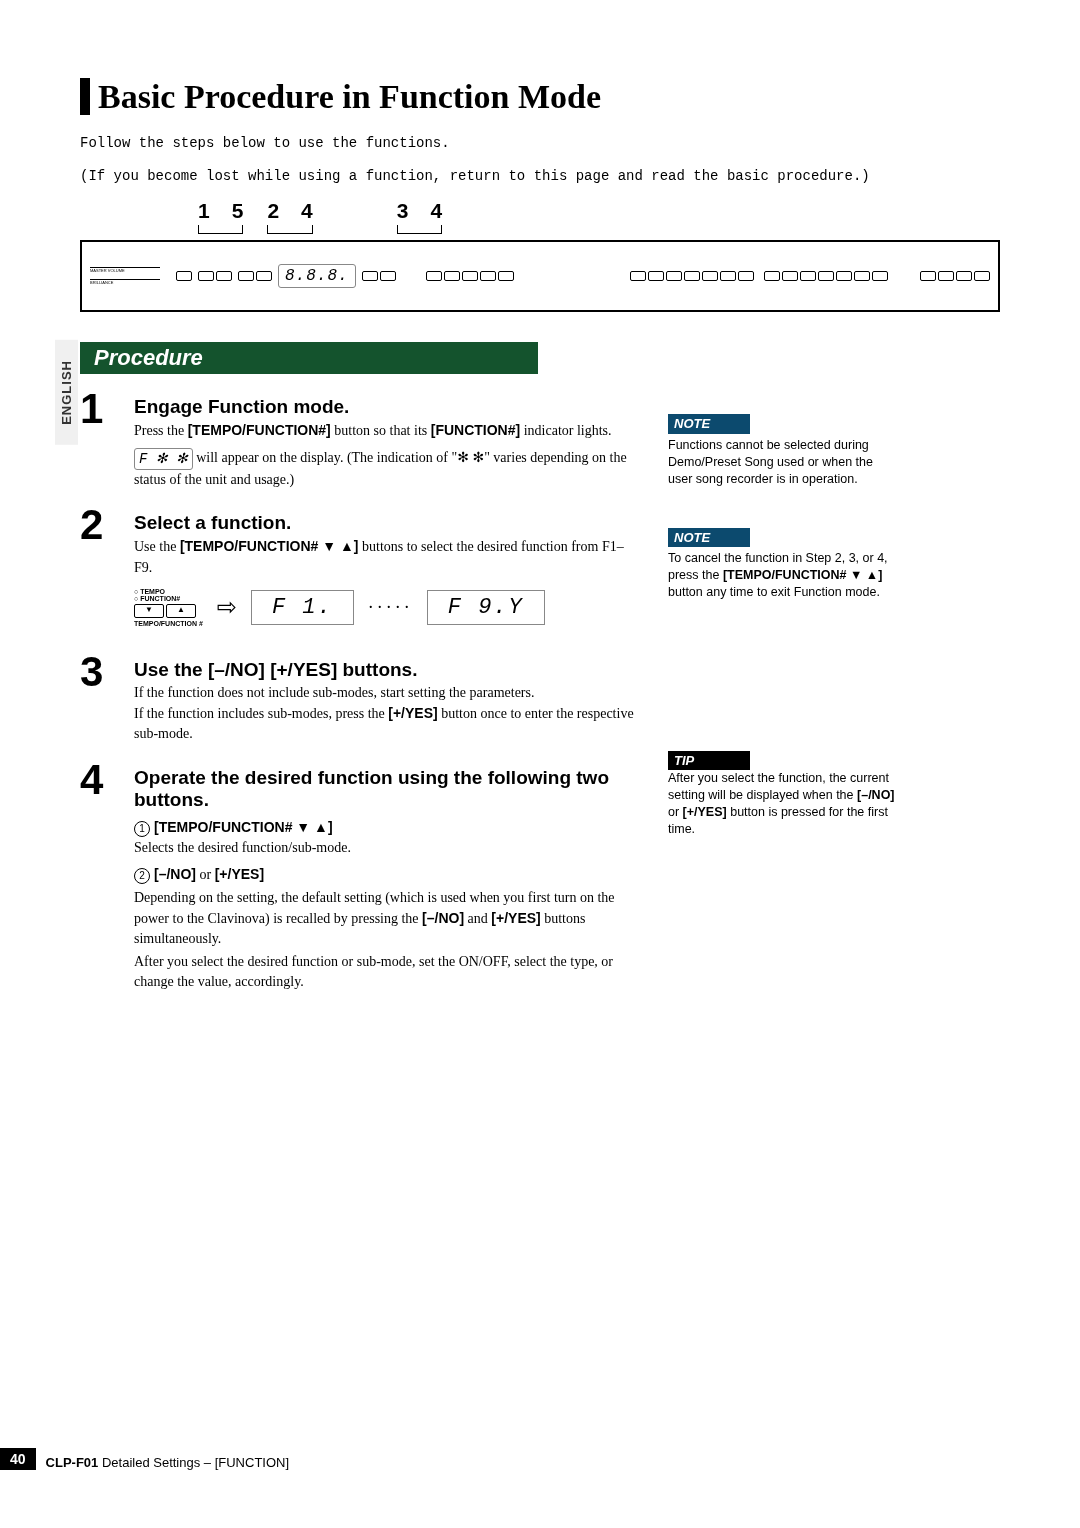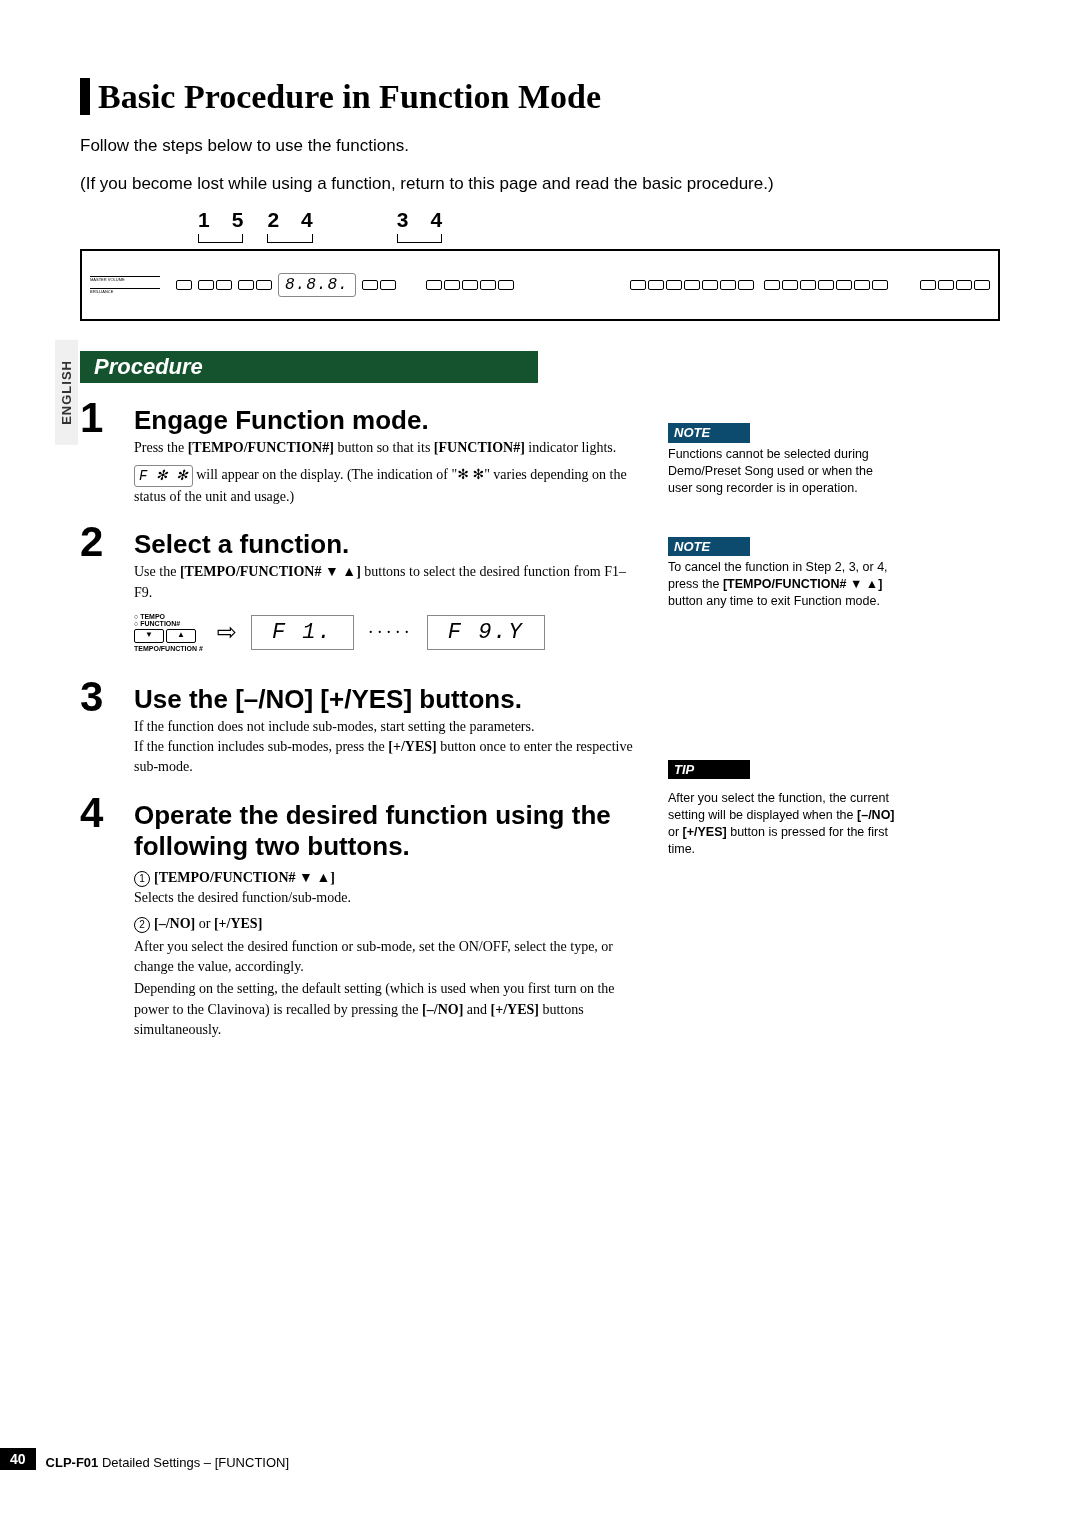--- a/index.html
+++ b/index.html
@@ -31,22 +31,22 @@
   h1 {
     font-family: Georgia, serif;
     font-weight: bold;
     font-size: 34px;
     margin: 8px 0 18px 0;
     border-left: 10px solid #000;
     padding-left: 8px;
     line-height: 1.1;
   }
   .intro {
-    font-family: Liberation Sans, sans-serif;
-    font-size: 17px;
+    font-family: Liberation Mono, monospace;
+    font-size: 14px;
     margin: 0 0 12px 0;
     line-height: 1.5;
   }
   .callouts {
     font-family: Arial, sans-serif;
     font-size: 21px;
     font-weight: bold;
     display: flex;
     gap: 0;
     margin-left: 118px;
@@ -107,29 +107,29 @@
     font-family: Arial, sans-serif;
     font-size: 42px;
     font-weight: bold;
     width: 54px;
     line-height: 1;
   }
   .step-body { flex: 1; padding-top: 8px;}
   .step-title {
     font-family: Arial, sans-serif;
     font-weight: bold;
-    font-size: 26px;
+    font-size: 19px;
     margin-bottom: 2px;
   }
   .step-text {
     font-family: Georgia, serif;
     font-size: 14px;
     line-height: 1.45;
   }
-  .step-text .bold, .step-text b { font-family: Liberation Serif, serif; font-weight: bold;}
+  .step-text .bold, .step-text b { font-family: Liberation Sans, sans-serif; font-weight: bold;}
   .seg-box {
     display: inline-block;
     border: 1px solid #888;
     border-radius: 3px;
     padding: 0 4px;
     font-family: 'Courier New', monospace;
     font-style: italic;
     font-size: 14px;
     vertical-align: middle;
   }
@@ -176,21 +176,21 @@
     color:#fff;
     font-style:italic;
     font-weight:bold;
     font-family:Arial,sans-serif;
     font-size:13px;
     padding: 1px 6px;
     display:inline-block;
     min-width:70px;
     margin-bottom:3px;
   }
-  .tip-head { background:#000; color:#fff; font-style:italic; font-weight:bold; font-family:Arial,sans-serif; font-size:13px; padding:1px 6px; display:inline-block; min-width:70px; margin-bottom:11px;}
+  .tip-head { background:#000; color:#fff; font-style:italic; font-weight:bold; font-family:Arial,sans-serif; font-size:13px; padding:1px 6px; display:inline-block; min-width:70px; margin-bottom:0;}
   .note-text b { font-family:Arial,sans-serif;}
   .footer {
     position:absolute;
     bottom:30px;
     left:0;
     display:flex;
     align-items:flex-end;
     font-family:Arial,sans-serif;
     margin-top:20px;
   }
@@ -358,24 +358,24 @@
       <div class="step">
         <div class="step-num">4</div>
         <div class="step-body">
           <div class="step-title">Operate the desired function using the following two buttons.</div>
           <div class="step-text sub-item">
             <span class="circ-num">1</span><b>[TEMPO/FUNCTION# ▼ ▲]</b>
             <div style="margin-left:0;">Selects the desired function/sub-mode.</div>
           </div>
           <div class="step-text sub-item">
             <span class="circ-num">2</span><b>[–/NO]</b><span> or </span><b>[+/YES]</b>
-            <div style="margin-top:2px;">After you select the desired function or sub-mode, set the ON/OFF, select the type, or change the value, accordingly.</div>
             <div style="margin-top:2px;">
               <span>Depending on the setting, the default setting (which is used when you first turn on the power to the Clavinova) is recalled by pressing the </span><b>[–/NO]</b><span> and </span><b>[+/YES]</b><span> buttons simultaneously.</span>
             </div>
+            <div style="margin-top:2px;">After you select the desired function or sub-mode, set the ON/OFF, select the type, or change the value, accordingly.</div>
           </div>
         </div>
       </div>
 
     </div>
 
     <div class="side-col">
       <div class="note-block">
         <div class="note-head">NOTE</div>
         <div class="note-text">Functions cannot be selected during Demo/Preset Song used or when the user song recorder is in operation.</div>

